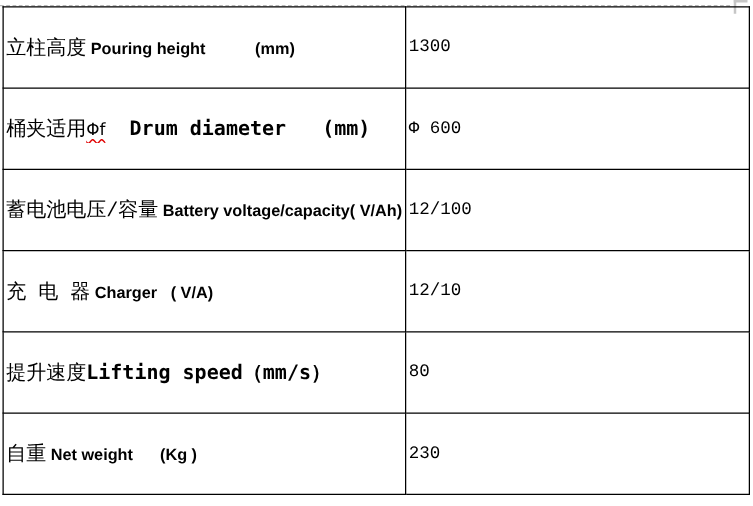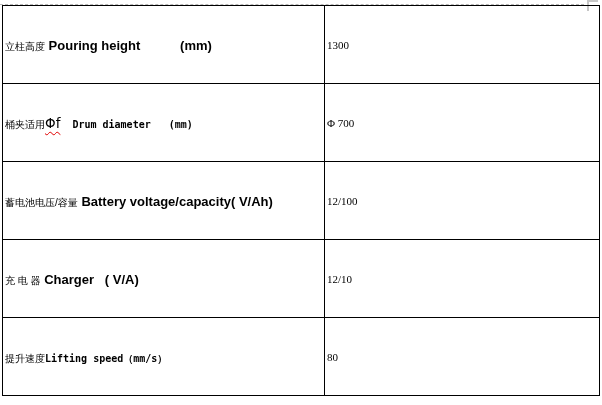--- a/index.html
+++ b/index.html
@@ -33,38 +33,38 @@
   table.spec td{
     border:1px solid #000;
     padding:0 0 0 2px;
     vertical-align:middle;
     overflow:hidden;
   }
   table.spec tr{height:35px;}
   td.label{width:319px;white-space:pre;}
   td.value{
     width:272px;white-space:pre;
-    font-family:Liberation Serif, serif;
-    font-size:11px;
+    font-family:Liberation Mono, monospace;
+    font-size:14px;
   }
   .cn{
-    font-family:Liberation Sans, sans-serif;
-    font-size:10px;
+    font-family:Liberation Mono, monospace;
+    font-size:16px;
     white-space:pre;
   }
   .en-sans{
     font-family:"Liberation Sans",sans-serif;
     font-weight:bold;
     font-size:13px;
     white-space:pre;
   }
   .en-mono{
     font-family:"DejaVu Sans Mono",monospace;
     font-weight:bold;
-    font-size:10px;
+    font-size:16px;
     white-space:pre;
   }
   .misspell{
     font-family:"DejaVu Sans",sans-serif;
     font-size:13.5px;
     text-decoration:underline wavy #e00000;
     text-decoration-thickness:1px;
     text-underline-offset:3px;
     white-space:pre;
   }
@@ -77,28 +77,32 @@
 <div class="corner-h"></div>
 
 <table class="spec">
   <tbody>
     <tr>
       <td class="label"><span class="cn">立柱高度</span><span class="en-sans"> Pouring height</span><span class="en-sans">           (mm)</span></td>
       <td class="value">1300</td>
     </tr>
     <tr>
       <td class="label"><span class="cn">桶夹适用</span><span class="misspell">Φf</span><span class="en-mono">  Drum diameter</span><span class="en-mono">   (mm)</span></td>
-      <td class="value">Φ 700</td>
+      <td class="value">Φ 600</td>
     </tr>
     <tr>
       <td class="label"><span class="cn">蓄电池电压/容量</span><span class="en-sans"> Battery voltage/capacity( V/Ah)</span><span class="en-sans"></span></td>
       <td class="value">12/100</td>
     </tr>
     <tr>
       <td class="label"><span class="cn">充 电 器</span><span class="en-sans"> Charger</span><span class="en-sans">   ( V/A)</span></td>
       <td class="value">12/10</td>
     </tr>
     <tr>
       <td class="label"><span class="cn">提升速度</span><span class="en-mono">Lifting speed</span><span class="en-mono">（mm/s）</span></td>
       <td class="value">80</td>
     </tr>
+    <tr>
+      <td class="label"><span class="cn">自重</span><span class="en-sans"> Net weight</span><span class="en-sans">      (Kg )</span></td>
+      <td class="value">230</td>
+    </tr>
   </tbody>
 </table>
 
 </body></html>

